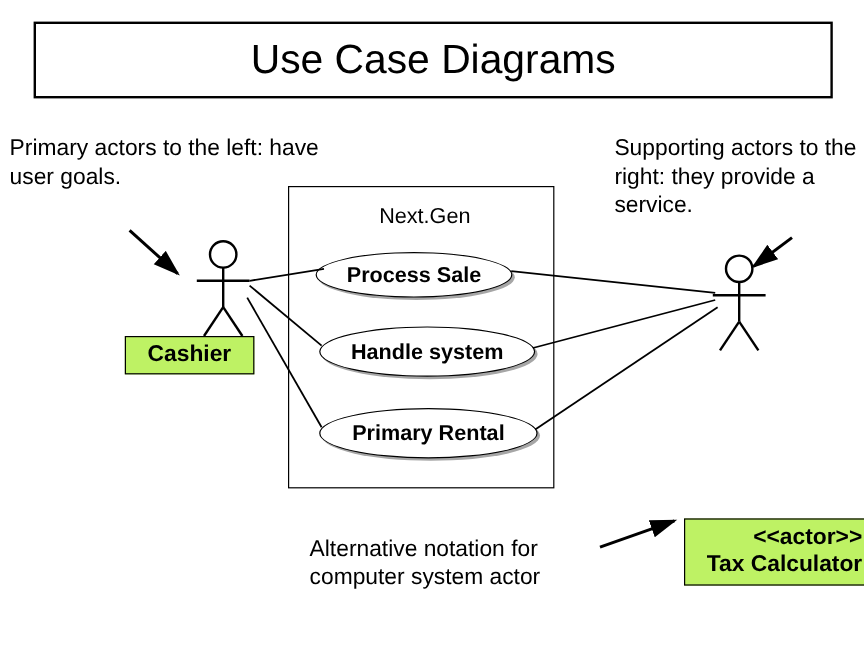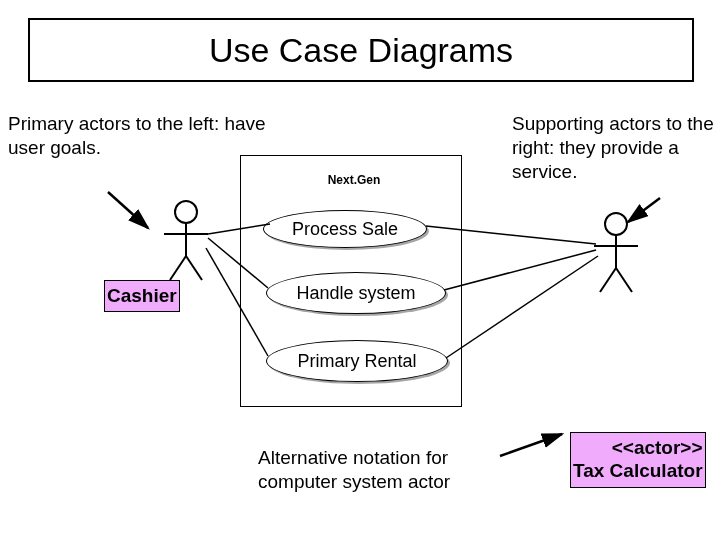--- a/index.html
+++ b/index.html
@@ -1,22 +1,22 @@
 <!DOCTYPE html>
 <html><head>
 <meta charset="utf-8">
 <style>
   html,body{margin:0;padding:0;width:720px;height:540px;background:#fff;font-family:Arial,Helvetica,sans-serif;color:#000}
   .canvas{position:relative;width:720px;height:484px}
   .title-box{position:absolute;left:28px;top:18px;width:662px;height:60px;border:2px solid #000;display:flex;align-items:center;justify-content:center;font-size:34px}
   .note{position:absolute;font-size:19px;font-weight:normal;line-height:1.25}
   .system-box{position:absolute;left:240px;top:155px;width:220px;height:250px;border:1.5px solid #000}
-  .system-label{position:absolute;left:298px;top:166px;width:112px;height:28px;font-size:12px;font-weight:bold;display:flex;align-items:center;justify-content:center}
-  .usecase{position:absolute;border:1.5px solid #000;border-radius:50%;display:flex;align-items:center;justify-content:center;font-size:18px;font-weight:normal;background:#fff;box-shadow:2px 2px 0 rgba(0,0,0,0.35)}
-  .actor-label{position:absolute;border:1.5px solid #000;font-size:19px;font-weight:bold;display:flex;align-items:center;justify-content:center;padding:4px 2px;background:#f0abfc}
+  .system-label{position:absolute;left:298px;top:166px;width:112px;height:28px;font-size:18px;font-weight:normal;display:flex;align-items:center;justify-content:center}
+  .usecase{position:absolute;border:1.5px solid #000;border-radius:50%;display:flex;align-items:center;justify-content:center;font-size:18px;font-weight:bold;background:#fff;box-shadow:2px 2px 0 rgba(0,0,0,0.35)}
+  .actor-label{position:absolute;border:1.5px solid #000;font-size:19px;font-weight:bold;display:flex;align-items:center;justify-content:center;padding:4px 18px;background:#bef264}
   .plain-label{position:absolute;font-size:19px;font-weight:bold;text-align:center;line-height:1.2}
   .alt-label{position:absolute;font-size:19px;font-weight:normal;line-height:1.25}
   svg.overlay{position:absolute;left:0;top:0;width:720px;height:540px}
 </style>
 </head>
 <body>
 <div class="canvas">
 
 <div class="title-box">
   <span>Use Case Diagrams</span>

